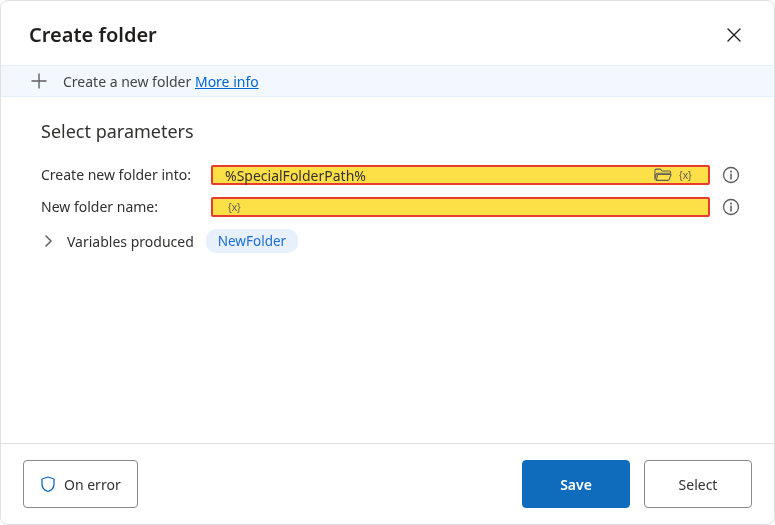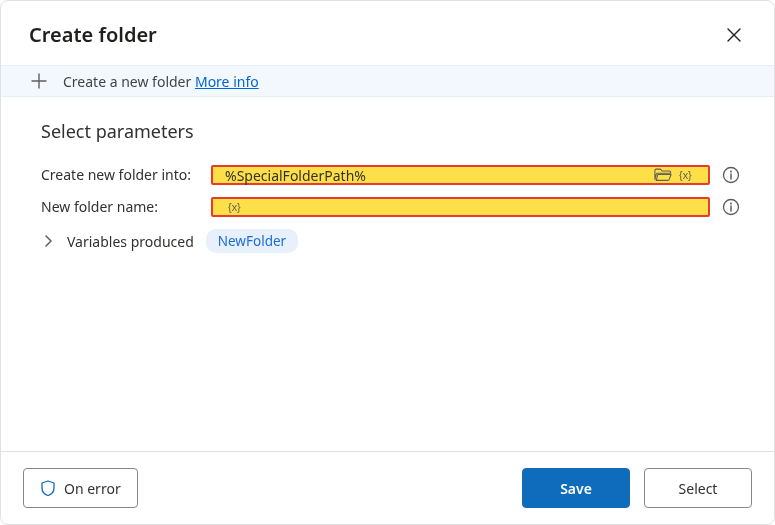--- a/index.html
+++ b/index.html
@@ -139,21 +139,21 @@
   }
   
   .footer {
     border-top: 1px solid #e1e1e1;
     padding: 16px 22px;
     display:flex;
     align-items:center;
     justify-content: space-between;
   }
   .btn {
-    height: 40px;
+    height: 48px;
     min-width: 108px;
     border-radius: 4px;
     border: 1px solid #8a8886;
     background:#fff;
     font-size:14px;
     font-family:inherit;
     cursor:pointer;
     display:flex;
     align-items:center;
     justify-content:center;

